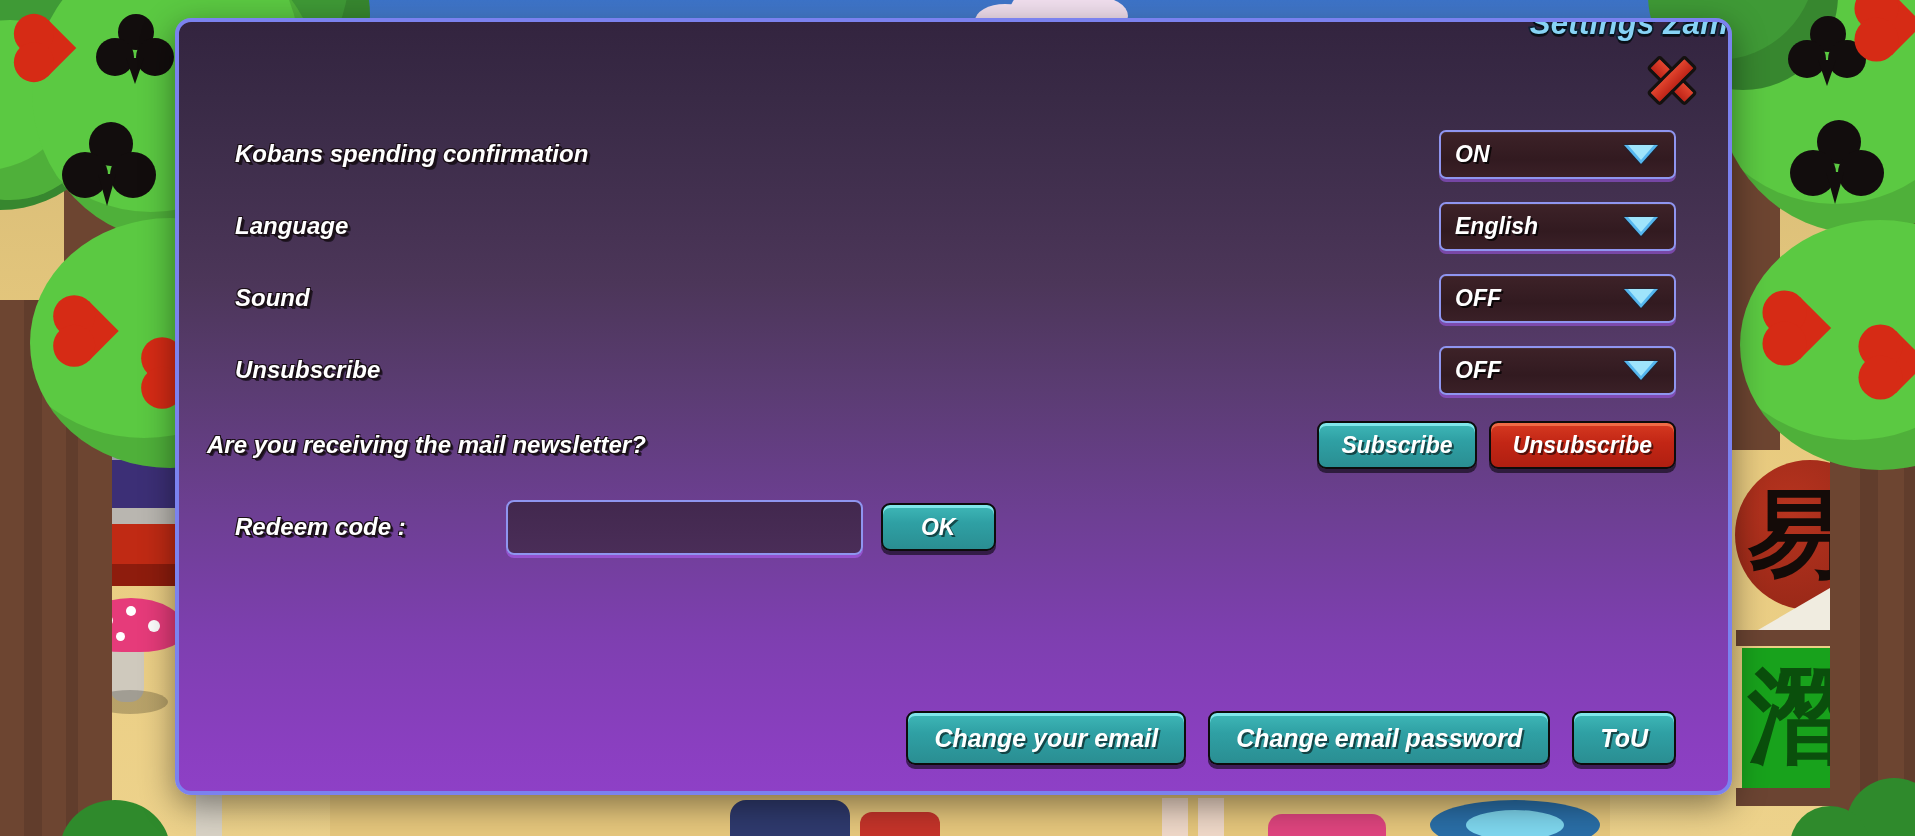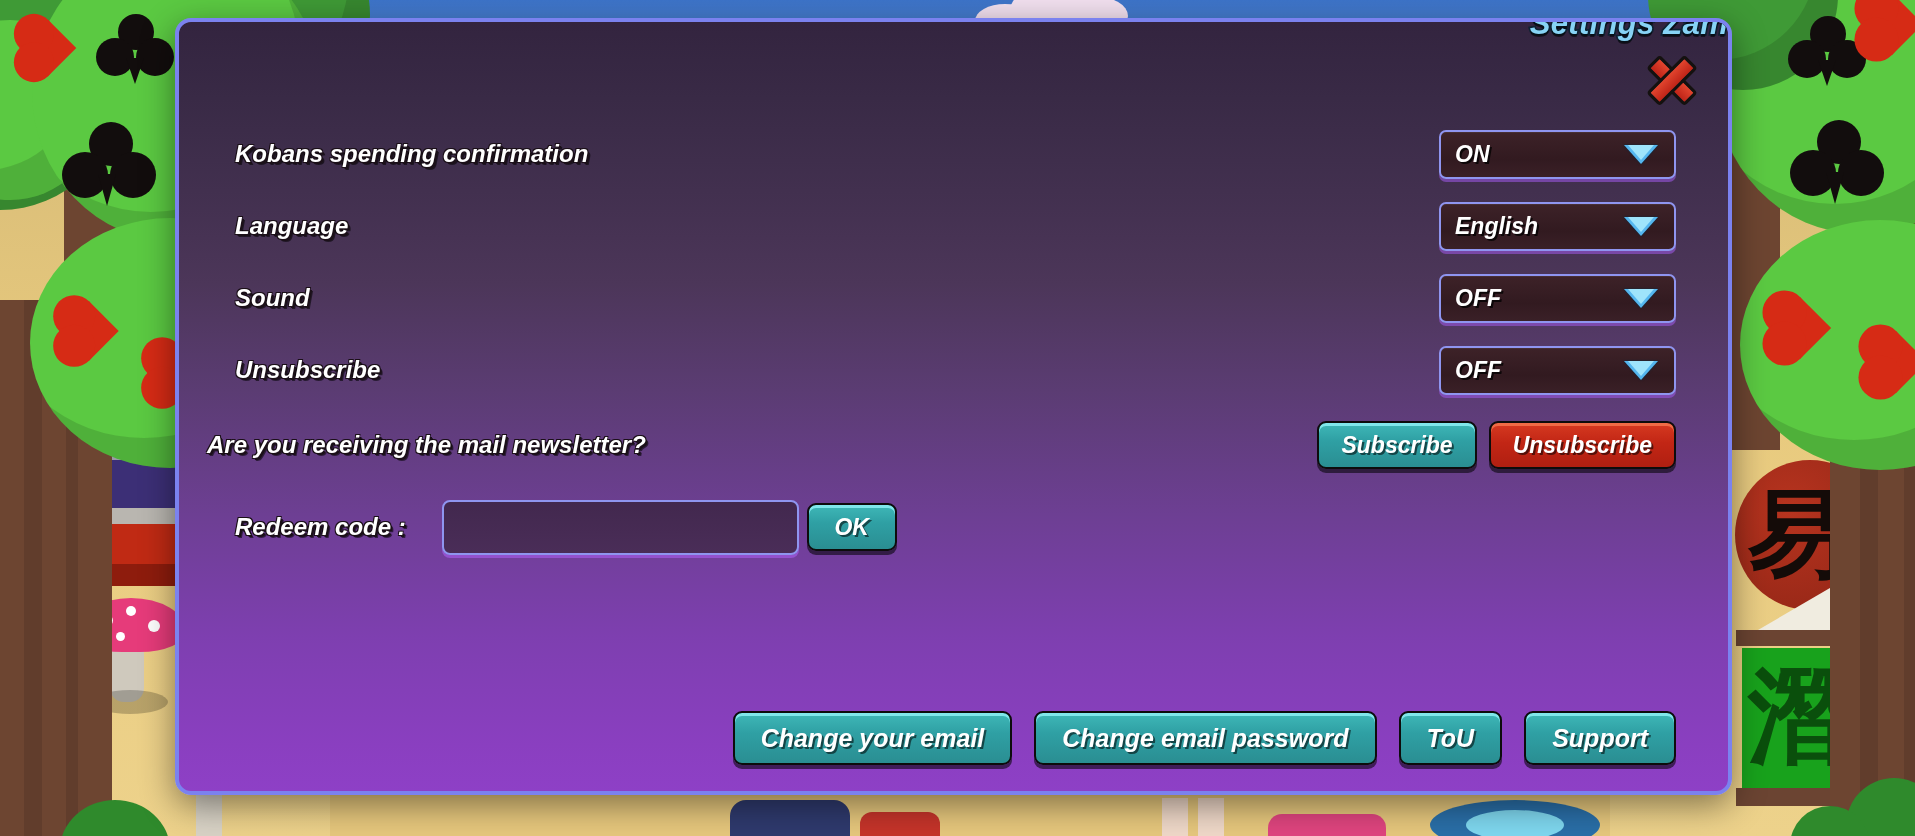--- a/index.html
+++ b/index.html
@@ -206,34 +206,34 @@
     box-shadow:0 4px 0 rgba(0,0,0,.55), inset 0 3px 0 rgba(245,120,80,.8);
   }
 
   
   .newsbtns { display:flex; gap:12px; align-items:center; }
 
   
   .redeem {
     display:flex; align-items:center; gap:0;
   }
-  .redeem .lbl { margin-right:36px; }
+  .redeem .lbl { margin-right:100px; }
   #redeem-input {
     width:357px; height:55px;
     border:2px solid #8f95f0;
     border-radius:8px;
     background:linear-gradient(180deg,#42284e 0%,#4a2d58 100%);
     box-shadow:0 3px 0 rgba(170,95,240,.6);
     outline:none;
     color:#fff;
     font-size:22px; font-weight:bold;
     padding:0 12px;
     font-family:"Liberation Sans", sans-serif;
   }
-  #ok-btn { margin-left:8px; width:90px; padding:0; }
+  #ok-btn { margin-left:18px; width:115px; padding:0; }
 
   
   #footer {
     position:absolute; left:0; right:0; bottom:26px;
     display:flex; justify-content:flex-end; align-items:center;
     gap:22px;
     padding-right:52px;
   }
   #footer .btn { height:54px; font-size:25px; padding:0 26px; }
 </style>
@@ -419,21 +419,20 @@
       <input id="redeem-input" type="text" placeholder="" style="">
       <div class="btn" id="ok-btn">OK</div>
     </div>
 
   </div>
 
   <div id="footer">
     <div class="btn">Change your email</div>
     <div class="btn">Change email password</div>
     <div class="btn">ToU</div>
-    <div class="btn">Support</div>
   </div>
 
 </div>
 
 <style>
   .heart:before { width:100%; height:100%; top:-50%; left:0; }
   .heart:after  { width:100%; height:100%; top:0; left:-50%; }
 </style>
 
 </body></html>

